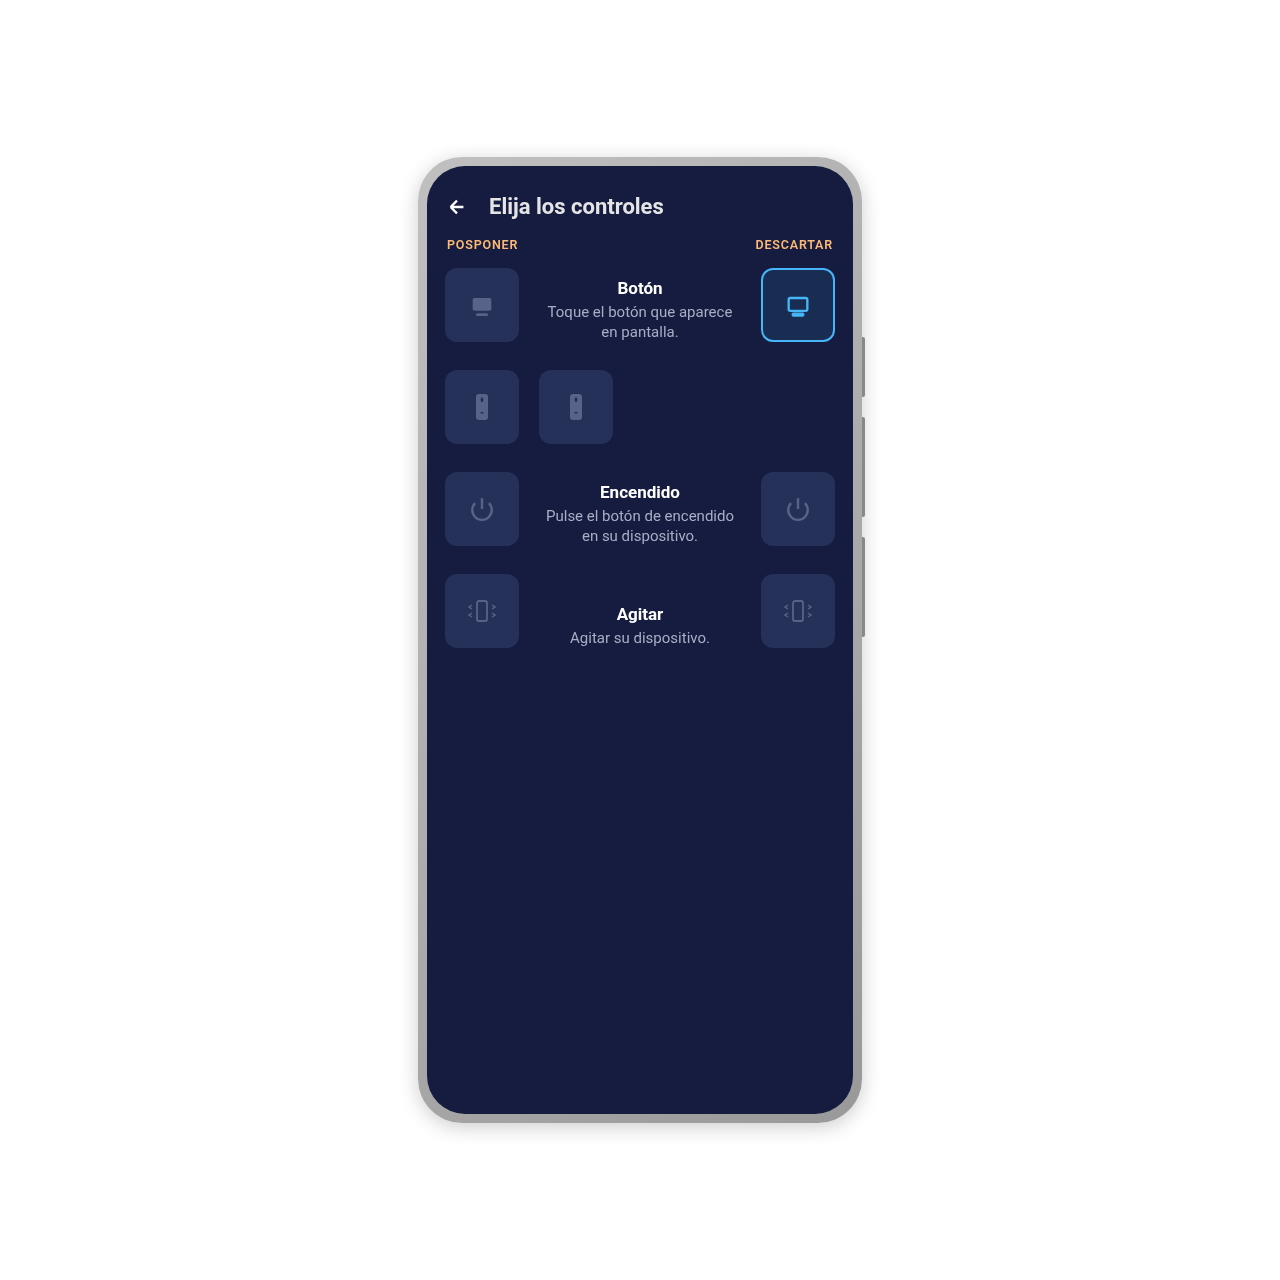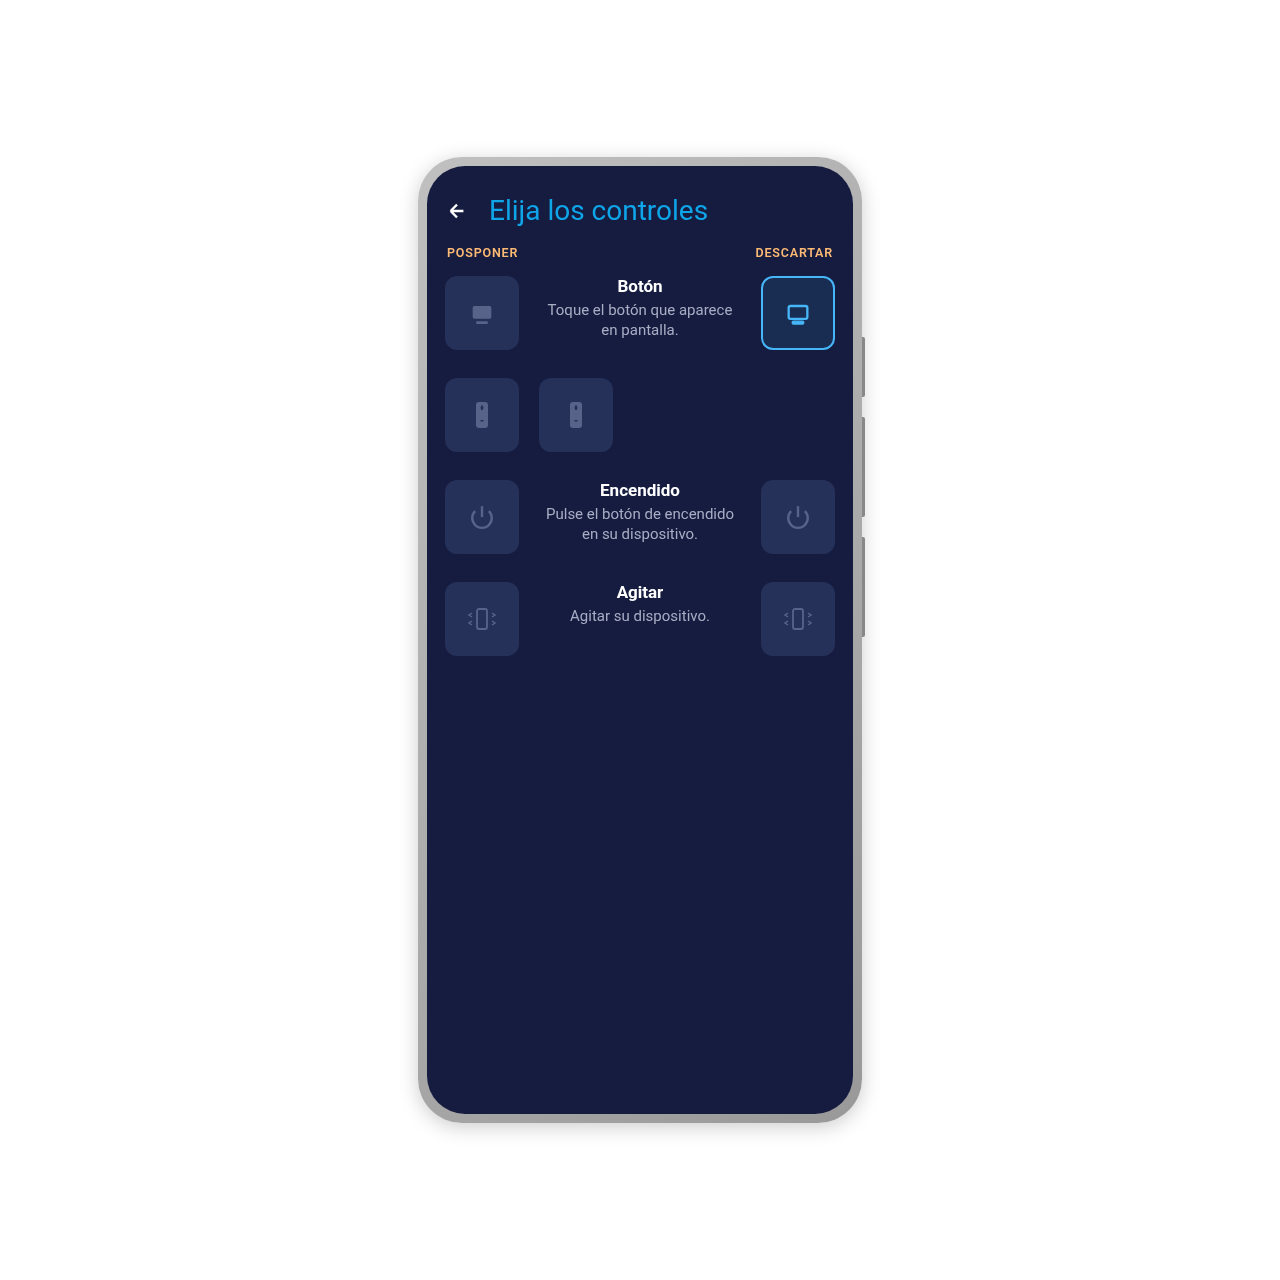--- a/index.html
+++ b/index.html
@@ -55,44 +55,44 @@
     }
     .back-arrow {
       width: 24px;
       height: 24px;
       display: flex;
       align-items: center;
       justify-content: center;
       cursor: pointer;
     }
     .page-title {
-      font-size: 28px;
-      font-weight: 400;
-      color: #0ea5e9;
+      font-size: 22px;
+      font-weight: 700;
+      color: #e5e5e5;
     }
     .description {
       font-size: 14.5px;
       color: #b8bcd0;
       line-height: 1.5;
       padding: 0 2px 30px 2px;
     }
     .column-headers {
       display: flex;
       justify-content: space-between;
       padding: 0 2px 16px 2px;
     }
     .col-header {
       font-size: 12.5px;
       font-weight: 600;
       letter-spacing: 0.8px;
       color: #fdba74;
     }
     .control-row {
       display: flex;
-      align-items: flex-start;
+      align-items: flex-end;
       gap: 20px;
       margin-bottom: 28px;
     }
     .control-button {
       width: 74px;
       height: 74px;
       border-radius: 12px;
       display: flex;
       align-items: center;
       justify-content: center;

